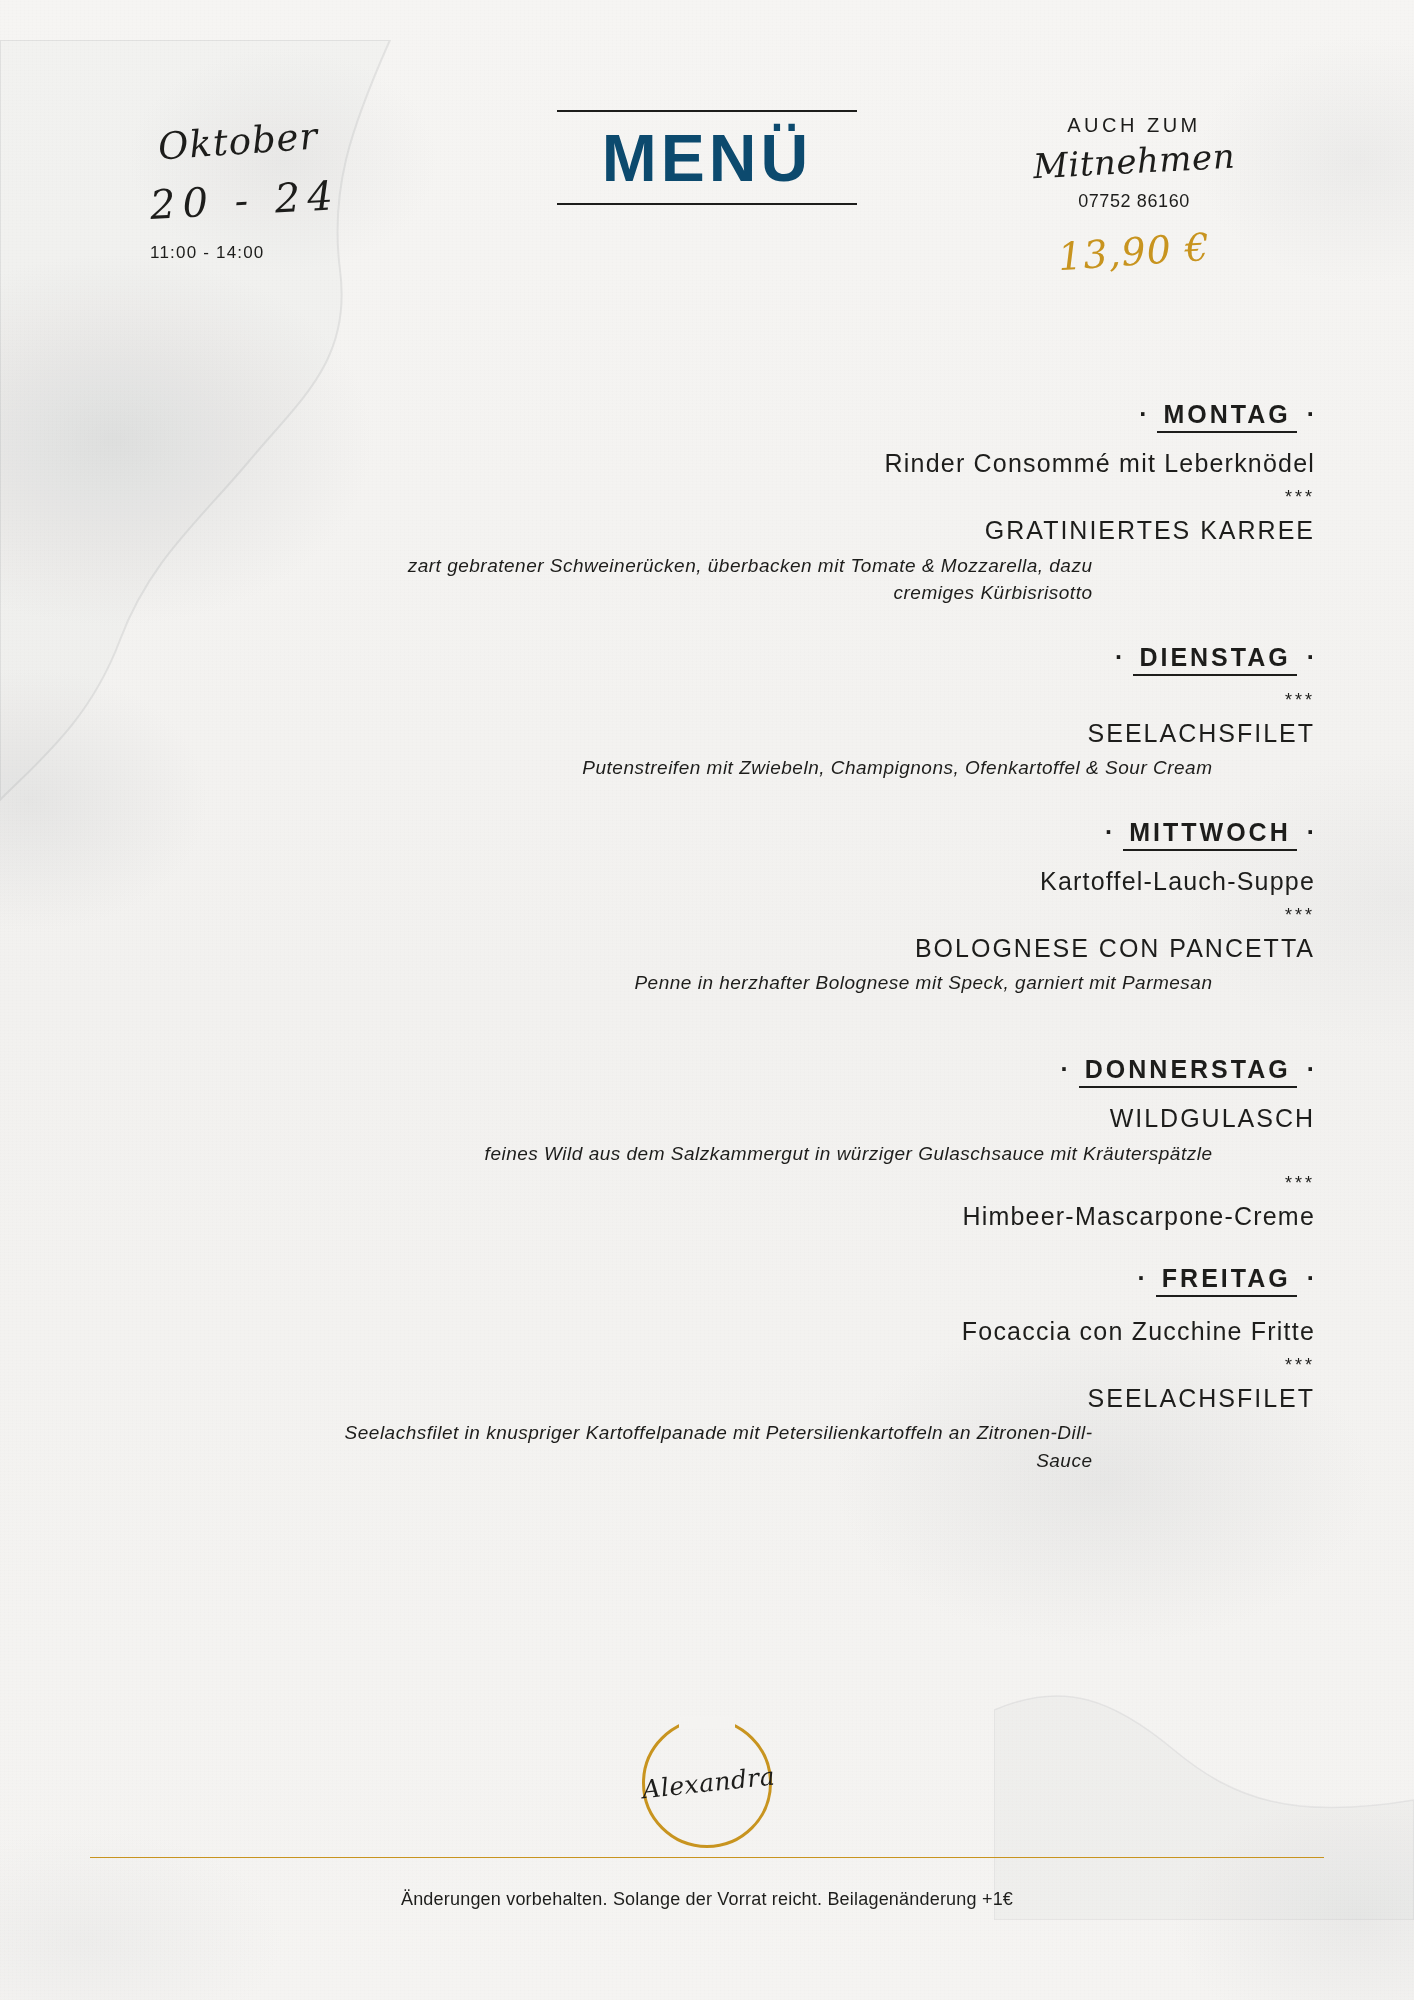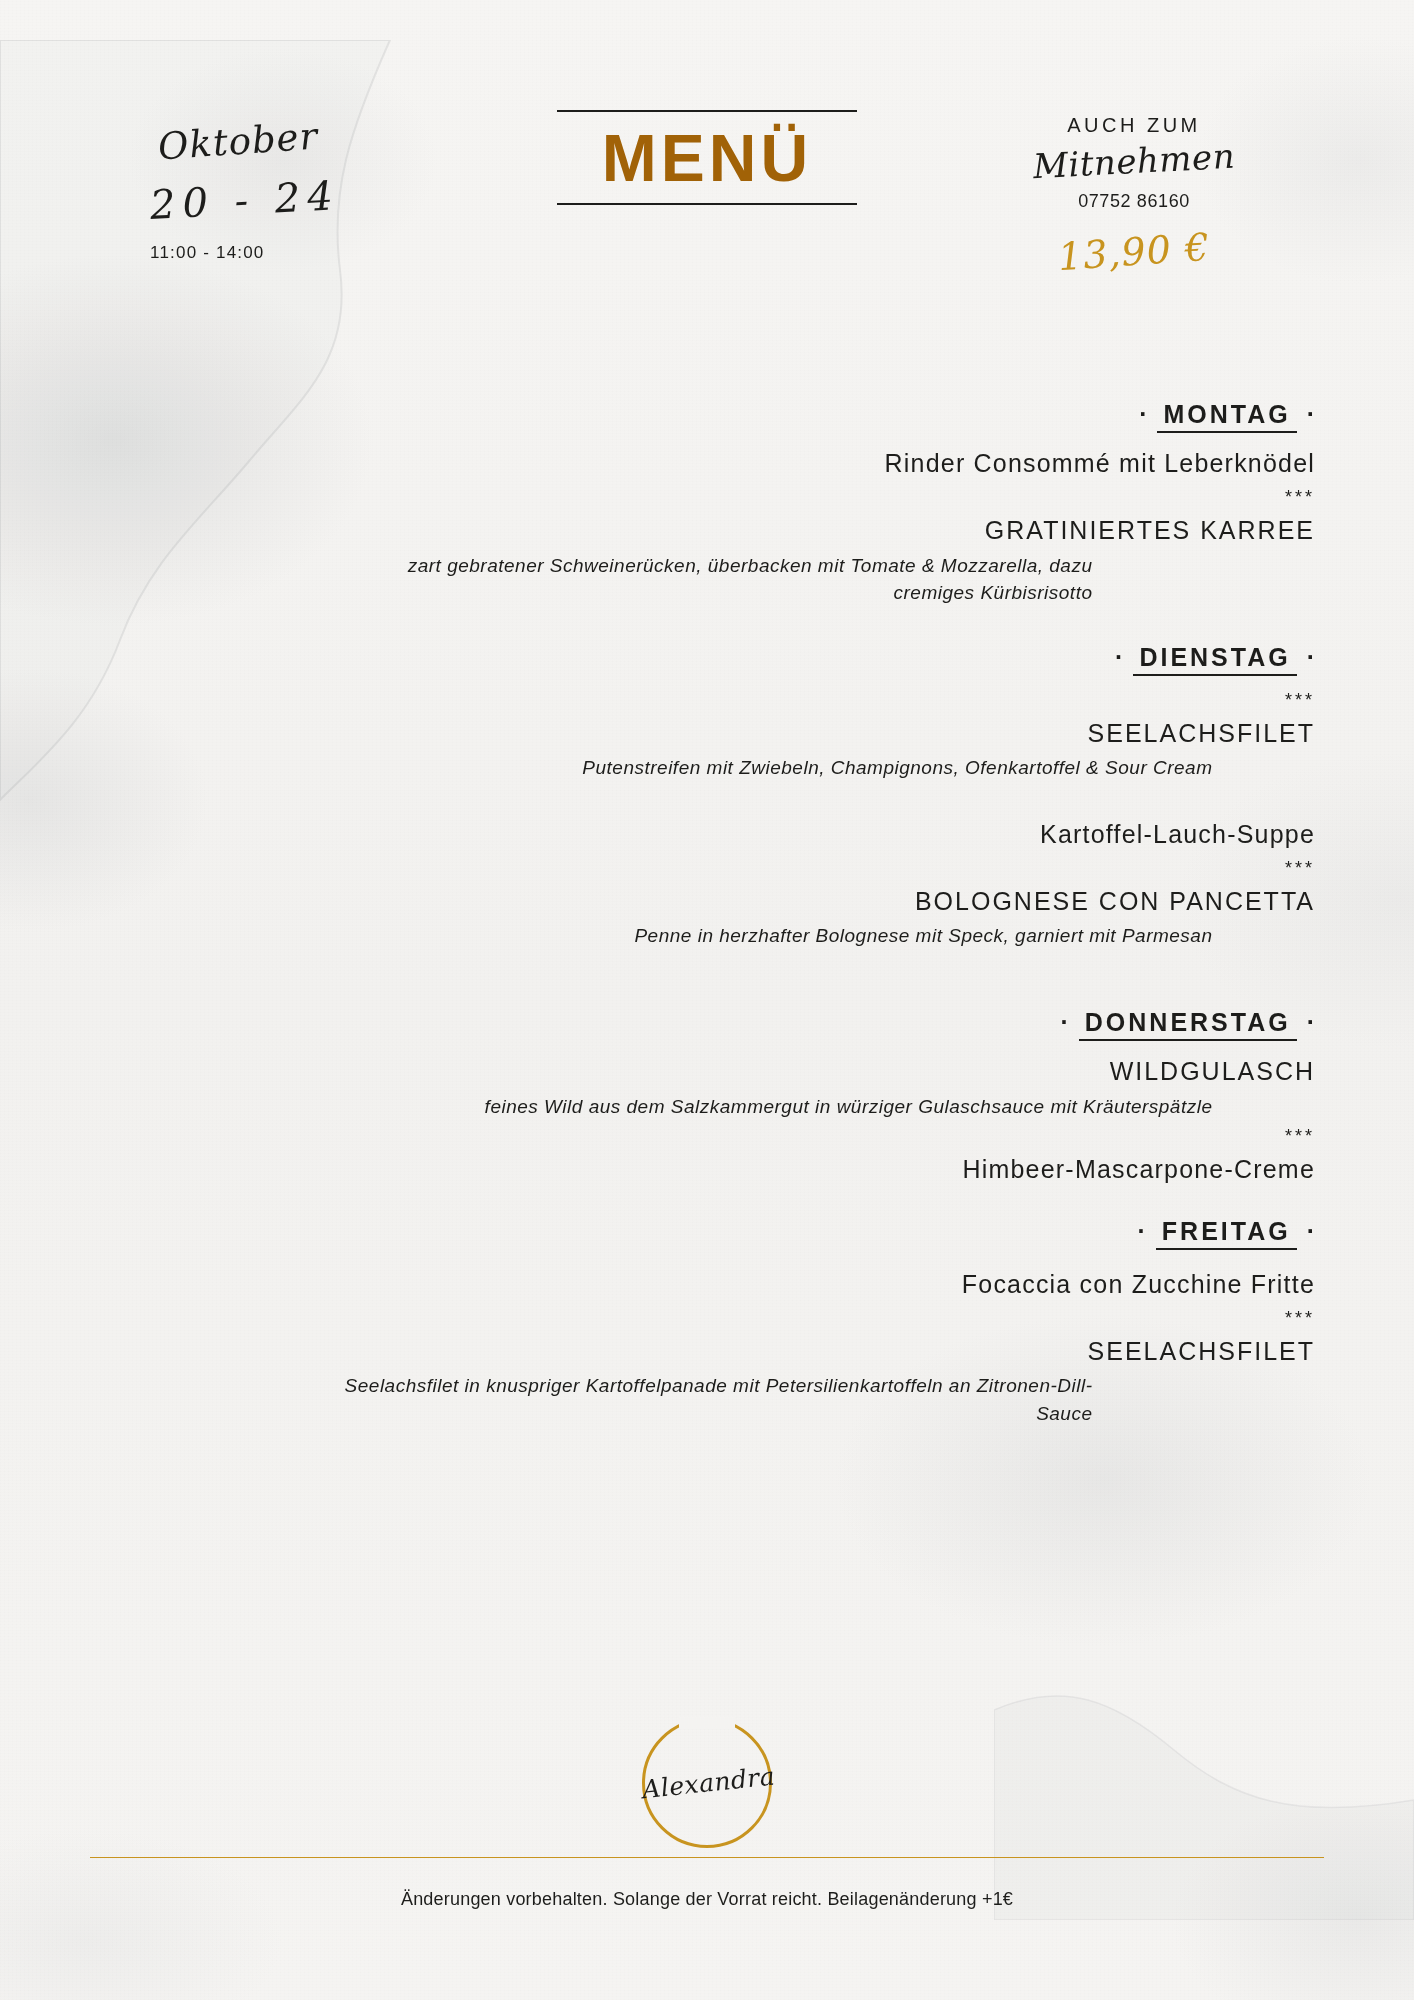--- a/index.html
+++ b/index.html
@@ -106,21 +106,21 @@
   .rule {
     height: 2px;
     background: #1d1d1b;
     width: 300px;
   }
   .menu-title {
     font-family: "Liberation Sans", sans-serif;
     font-weight: bold;
     font-size: 66px;
     letter-spacing: 4px;
-    color: #a16207;
+    color: #0c4a6e;
     margin: 12px 0 10px 0;
     line-height: 1.05;
   }
 
   .takeaway-block {
     position: absolute;
     right: 130px;
     top: -6px;
     width: 300px;
     text-align: center;
@@ -324,20 +324,25 @@
         <span class="dot">·</span>
         <span class="underlined">DIENSTAG</span>
         <span class="dot">·</span>
       </div>
       <div class="sep">***</div>
       <p class="course caps">SEELACHSFILET</p>
       <p class="desc">Putenstreifen mit Zwiebeln, Champignons, Ofenkartoffel &amp; Sour Cream</p>
     </div>
 
     <div class="day-block" style="margin-bottom:58px;">
+      <div class="day-name">
+        <span class="dot">·</span>
+        <span class="underlined">MITTWOCH</span>
+        <span class="dot">·</span>
+      </div>
       <p class="course">Kartoffel-Lauch-Suppe</p>
       <div class="sep">***</div>
       <p class="course caps">BOLOGNESE CON PANCETTA</p>
       <p class="desc">Penne in herzhafter Bolognese mit Speck, garniert mit Parmesan</p>
     </div>
 
     <div class="day-block" style="margin-bottom:30px;margin-top:24px;">
       <div class="day-name">
         <span class="dot">·</span>
         <span class="underlined">DONNERSTAG</span>

